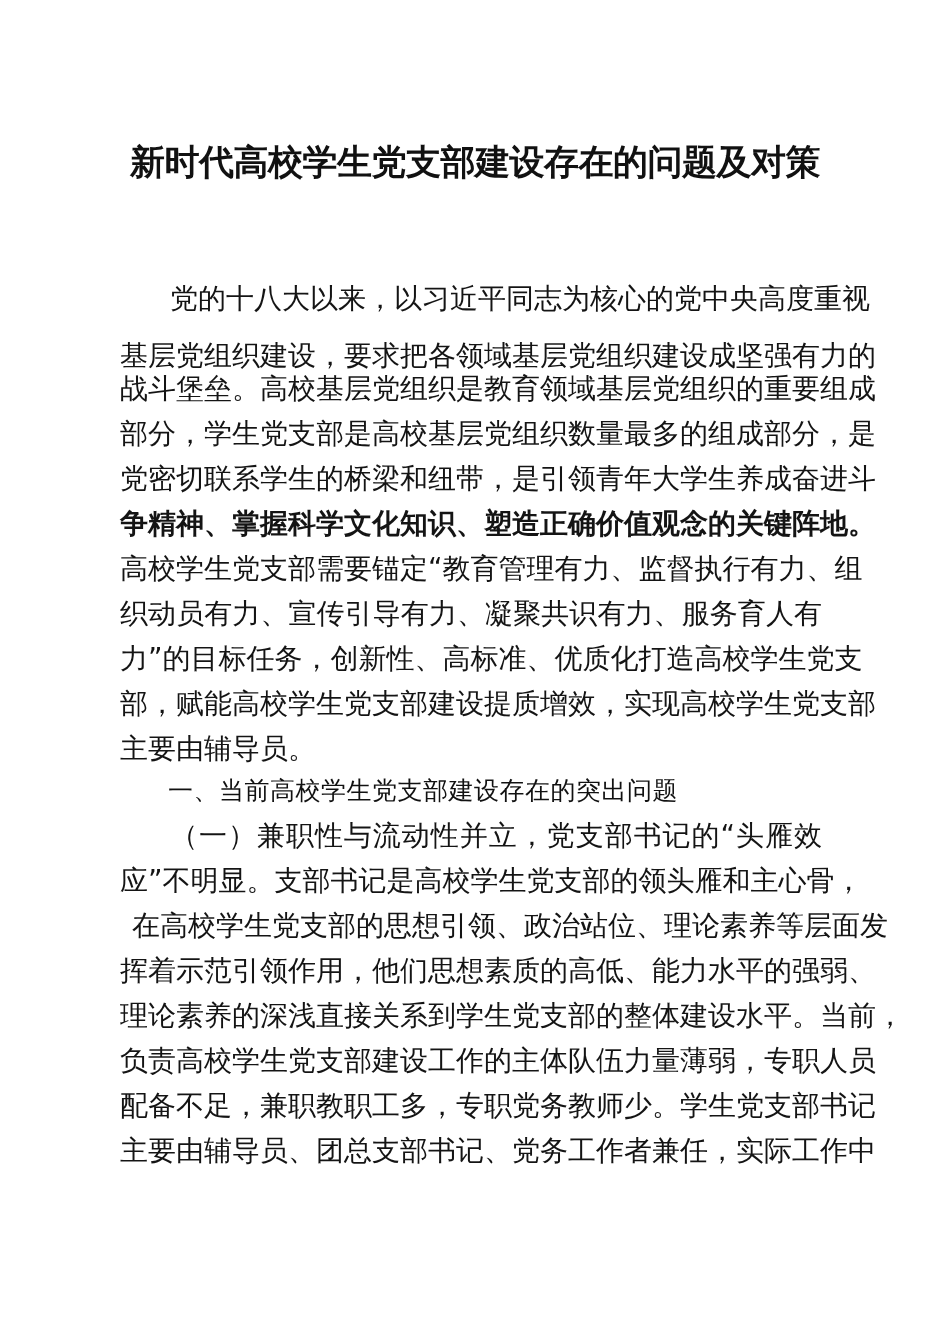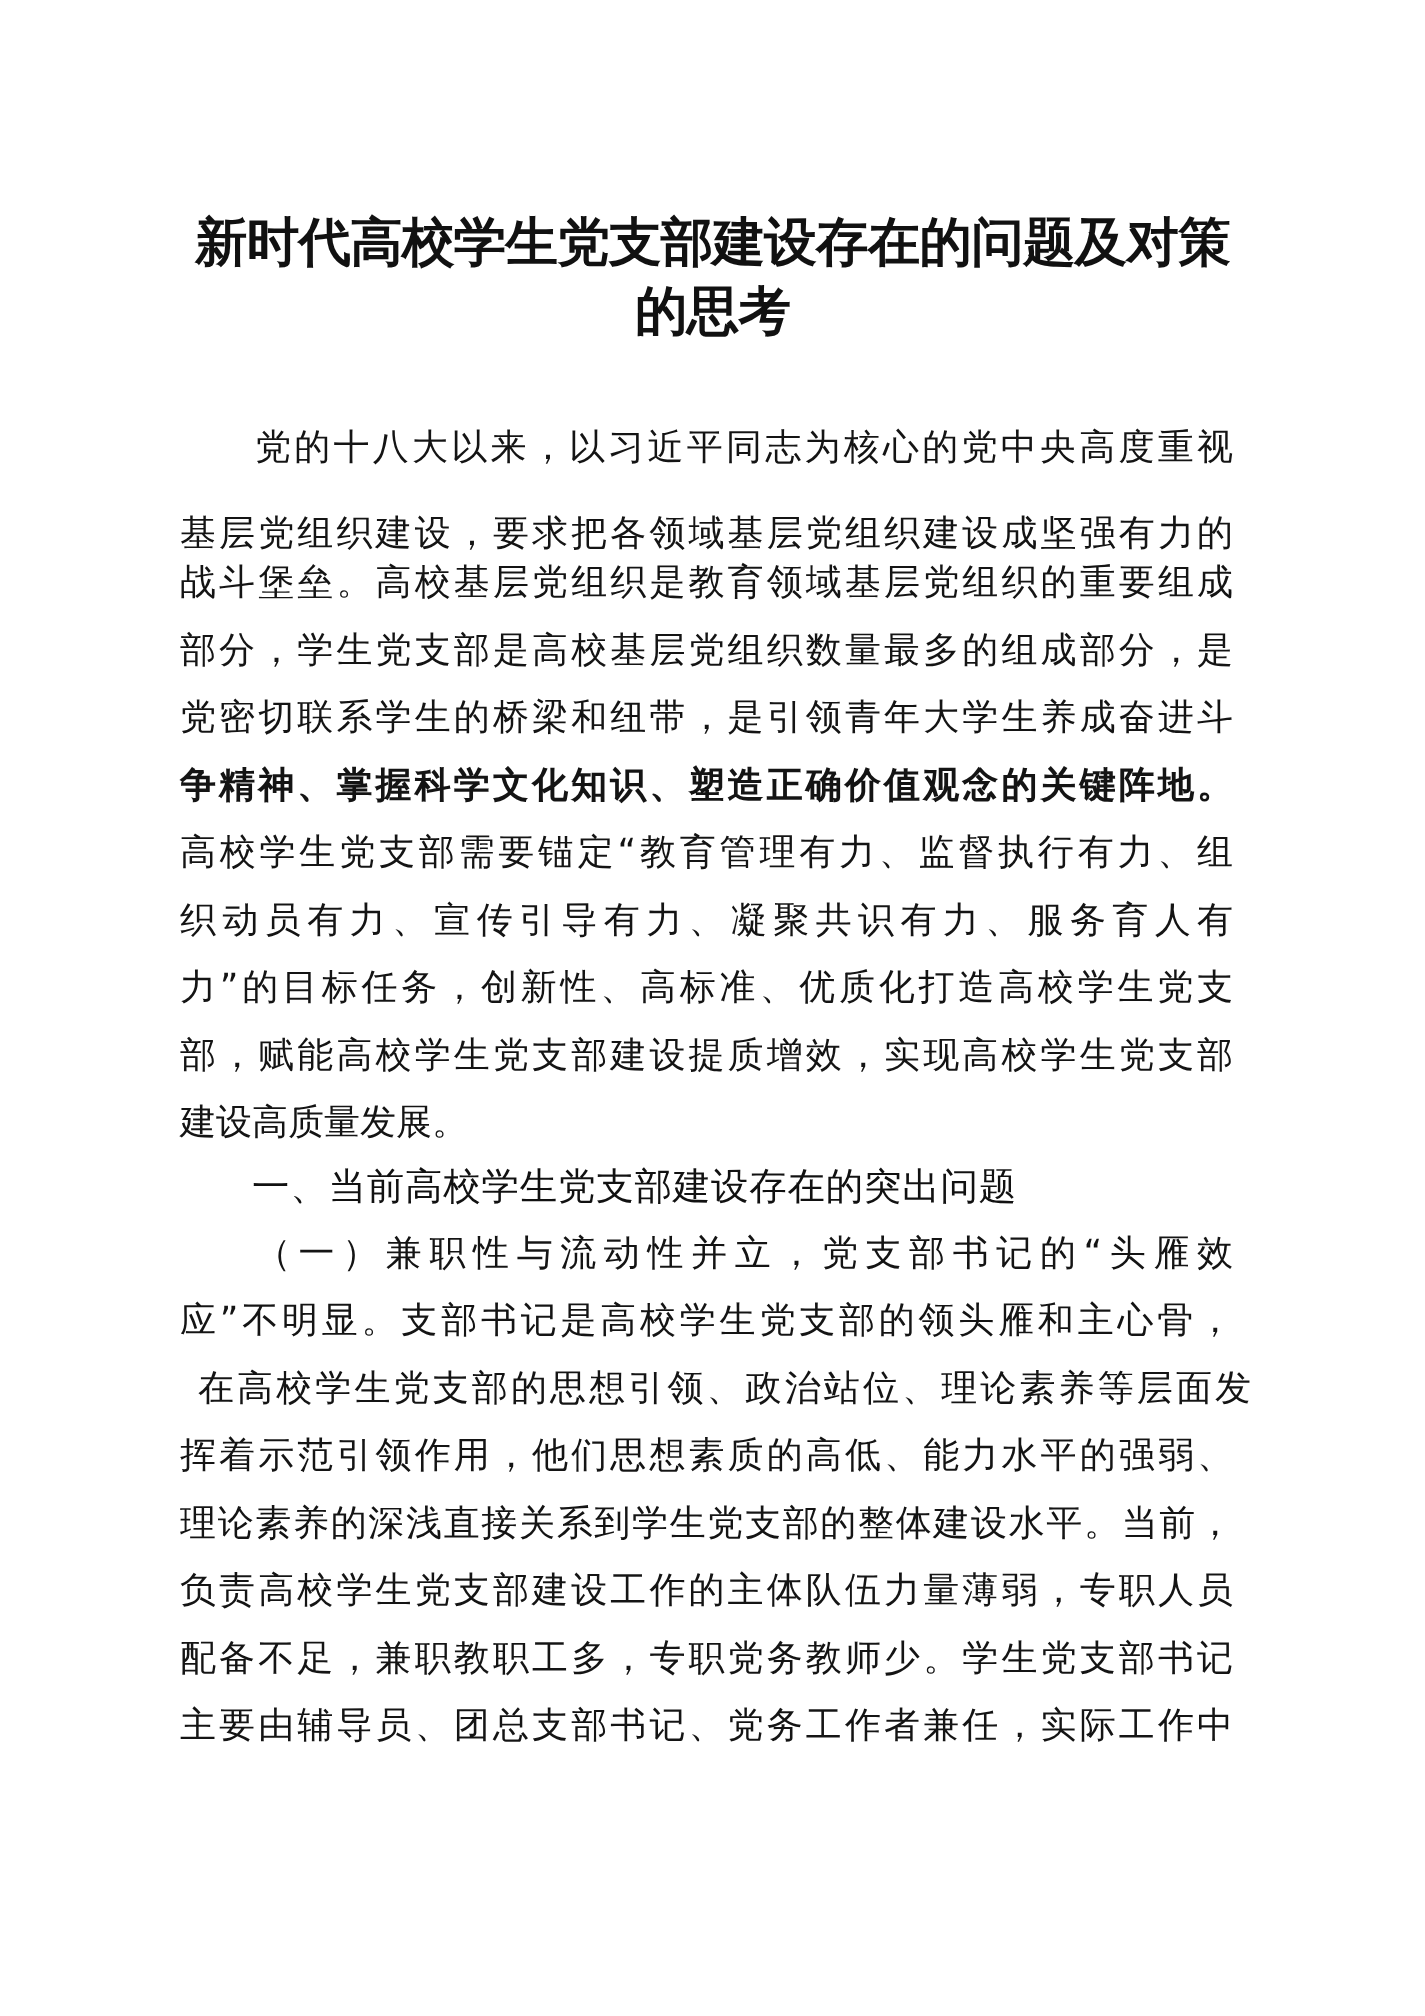--- a/index.html
+++ b/index.html
@@ -35,21 +35,21 @@
       white-space: nowrap;
     }
     .title-l1 { top: 138px; }
     .title-l2 { top: 184px; }
     .line {
       position: absolute;
       left: 120px;
       width: 702px;
       height: 45px;
       font-family: "DejaVu Sans", "Liberation Sans", sans-serif;
-      font-size: 24px;
+      font-size: 28px;
       line-height: 45px;
       color: #141414;
       white-space: nowrap;
       text-align: justify;
       text-align-last: justify;
     }
     .line.last {
       text-align-last: left;
     }
     .line.indent {
@@ -66,34 +66,33 @@
       white-space: nowrap;
       letter-spacing: 0.5px;
     }
   </style>
 </head>
 <body>
 
 <div class="page">
 
   <div class="title title-l1">新时代高校学生党支部建设存在的问题及对策</div>
-  <div class="title title-l2">的思考</div>
 
   <div>
     <div class="line indent" style="top:276px;">党的十八大以来，以习近平同志为核心的党中央高度重视</div>
     <div class="line" style="top:321px;margin-top:12px;">基层党组织建设，要求把各领域基层党组织建设成坚强有力的</div>
     <div class="line" style="top:366px;">战斗堡垒。高校基层党组织是教育领域基层党组织的重要组成</div>
     <div class="line" style="top:411px;">部分，学生党支部是高校基层党组织数量最多的组成部分，是</div>
     <div class="line" style="top:456px;">党密切联系学生的桥梁和纽带，是引领青年大学生养成奋进斗</div>
     <div class="line" style="top:501px;font-weight:bold;">争精神、掌握科学文化知识、塑造正确价值观念的关键阵地。</div>
     <div class="line" style="top:546px;">高校学生党支部需要锚定“教育管理有力、监督执行有力、组</div>
     <div class="line" style="top:591px;">织动员有力、宣传引导有力、凝聚共识有力、服务育人有</div>
     <div class="line" style="top:636px;">力”的目标任务，创新性、高标准、优质化打造高校学生党支</div>
     <div class="line" style="top:681px;">部，赋能高校学生党支部建设提质增效，实现高校学生党支部</div>
-    <div class="line last" style="top:726px;">建设高质量发展。</div>
+    <div class="line last" style="top:726px;">主要由辅导员。</div>
   </div>
 
   <div class="heading" style="top:768px;">一、当前高校学生党支部建设存在的突出问题</div>
 
   <div>
     <div class="line indent" style="top:813px;">（一）兼职性与流动性并立，党支部书记的“头雁效</div>
     <div class="line" style="top:858px;">应”不明显。支部书记是高校学生党支部的领头雁和主心骨，</div>
     <div class="line" style="top:903px;margin-left:12px;">在高校学生党支部的思想引领、政治站位、理论素养等层面发</div>
     <div class="line" style="top:948px;">挥着示范引领作用，他们思想素质的高低、能力水平的强弱、</div>
     <div class="line" style="top:993px;">理论素养的深浅直接关系到学生党支部的整体建设水平。当前，</div>

